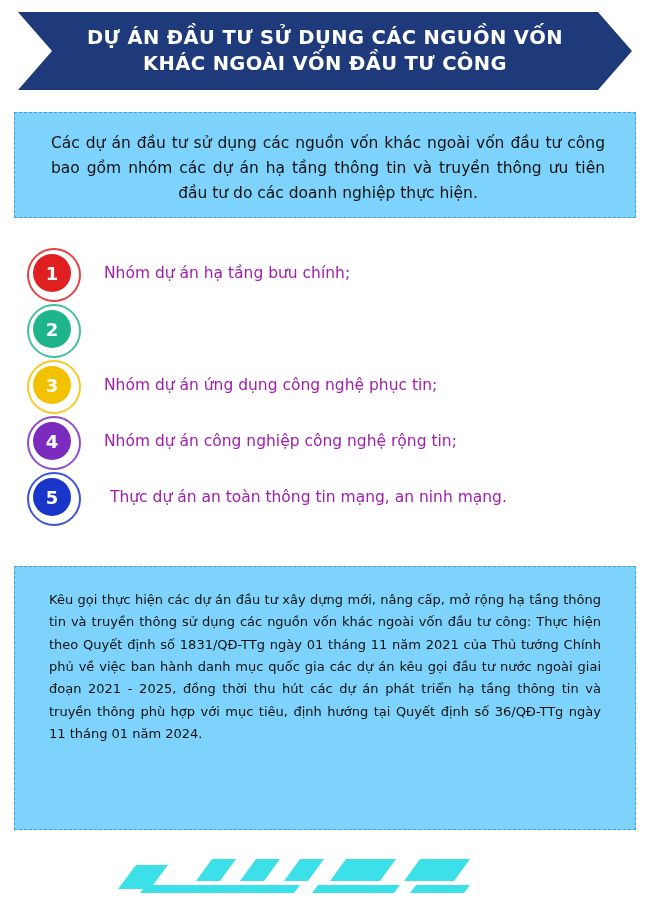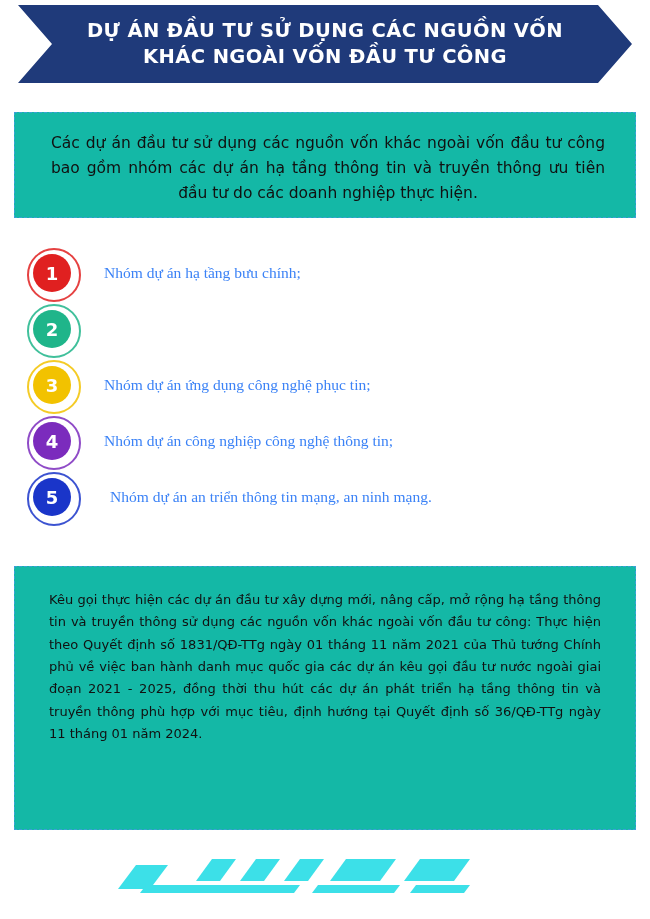--- a/index.html
+++ b/index.html
@@ -18,21 +18,21 @@
   .page {
     position: relative;
     width: 650px;
     height: 919px;
     box-sizing: border-box;
   }
 
   
   .banner-wrap {
     position: absolute;
-    top: 5px;
+    top: 12px;
     left: 18px;
     width: 614px;
     height: 78px;
   }
   .banner {
     position: absolute;
     inset: 0;
     background: #1f3a7a;
     clip-path: polygon(0px 0px, 580px 0px, 614px 39px, 580px 78px, 0px 78px, 34px 39px);
     display: flex;
@@ -47,21 +47,21 @@
     line-height: 1.35;
     letter-spacing: 0.4px;
     padding: 0 46px;
   }
 
   
   .dashed-box {
     position: absolute;
     border: 1px dashed #3aa0d8;
     box-sizing: border-box;
-    background: #14b8a6;
+    background: #7dd3fc;
   }
   .box-top {
     top: 112px;
     left: 14px;
     width: 622px;
     height: 106px;
   }
   .box-top p {
     margin: 0;
     padding: 18px 30px 0 36px;
@@ -131,23 +131,22 @@
     border-radius: 50%;
     border: 2px solid currentColor;
     opacity: 0.85;
     z-index: -1;
   }
   .item-text {
     flex: 1;
     padding-right: 38px;
     font-size: 15.5px;
     line-height: 1.55;
-    color: #3b82f6;
+    color: #a21caf;
     padding-top: 7px;
-    font-family: Liberation Serif, serif;
   }
   .item-text.indent {
     padding-left: 6px;
   }
 
   
   .arrows {
     position: absolute;
     left: 0;
     bottom: 18px;
@@ -197,30 +196,30 @@
       </div>
       <div class="item-text">Nhóm dự án ứng dụng công nghệ phục tin;</div>
     </div>
 
     <div class="list-item">
       <div class="badge-col">
         <div class="badge" style="background:#7b2bbd;color:#7b2bbd;">
           <span style="color:#ffffff;">4</span>
         </div>
       </div>
-      <div class="item-text">Nhóm dự án công nghiệp công nghệ thông tin;</div>
+      <div class="item-text">Nhóm dự án công nghiệp công nghệ rộng tin;</div>
     </div>
 
     <div class="list-item">
       <div class="badge-col">
         <div class="badge" style="background:#1a35c9;color:#1a35c9;">
           <span style="color:#ffffff;">5</span>
         </div>
       </div>
-      <div class="item-text indent">Nhóm dự án an triển thông tin mạng, an ninh mạng.</div>
+      <div class="item-text indent">Thực dự án an toàn thông tin mạng, an ninh mạng.</div>
     </div>
 
   </div>
 
   <div class="dashed-box box-bottom">
     <p>Kêu gọi thực hiện các dự án đầu tư xây dựng mới, nâng cấp, mở rộng hạ tầng thông tin và truyền thông sử dụng các nguồn vốn khác ngoài vốn đầu tư công: Thực hiện theo Quyết định số 1831/QĐ-TTg ngày 01 tháng 11 năm 2021 của Thủ tướng Chính phủ về việc ban hành danh mục quốc gia các dự án kêu gọi đầu tư nước ngoài giai đoạn 2021 - 2025, đồng thời thu hút các dự án phát triển hạ tầng thông tin và truyền thông phù hợp với mục tiêu, định hướng tại Quyết định số 36/QĐ-TTg ngày 11 tháng 01 năm 2024.</p>
   </div>
 
   <div class="arrows">
     <svg width="650" height="46" viewBox="0 0 650 46">

